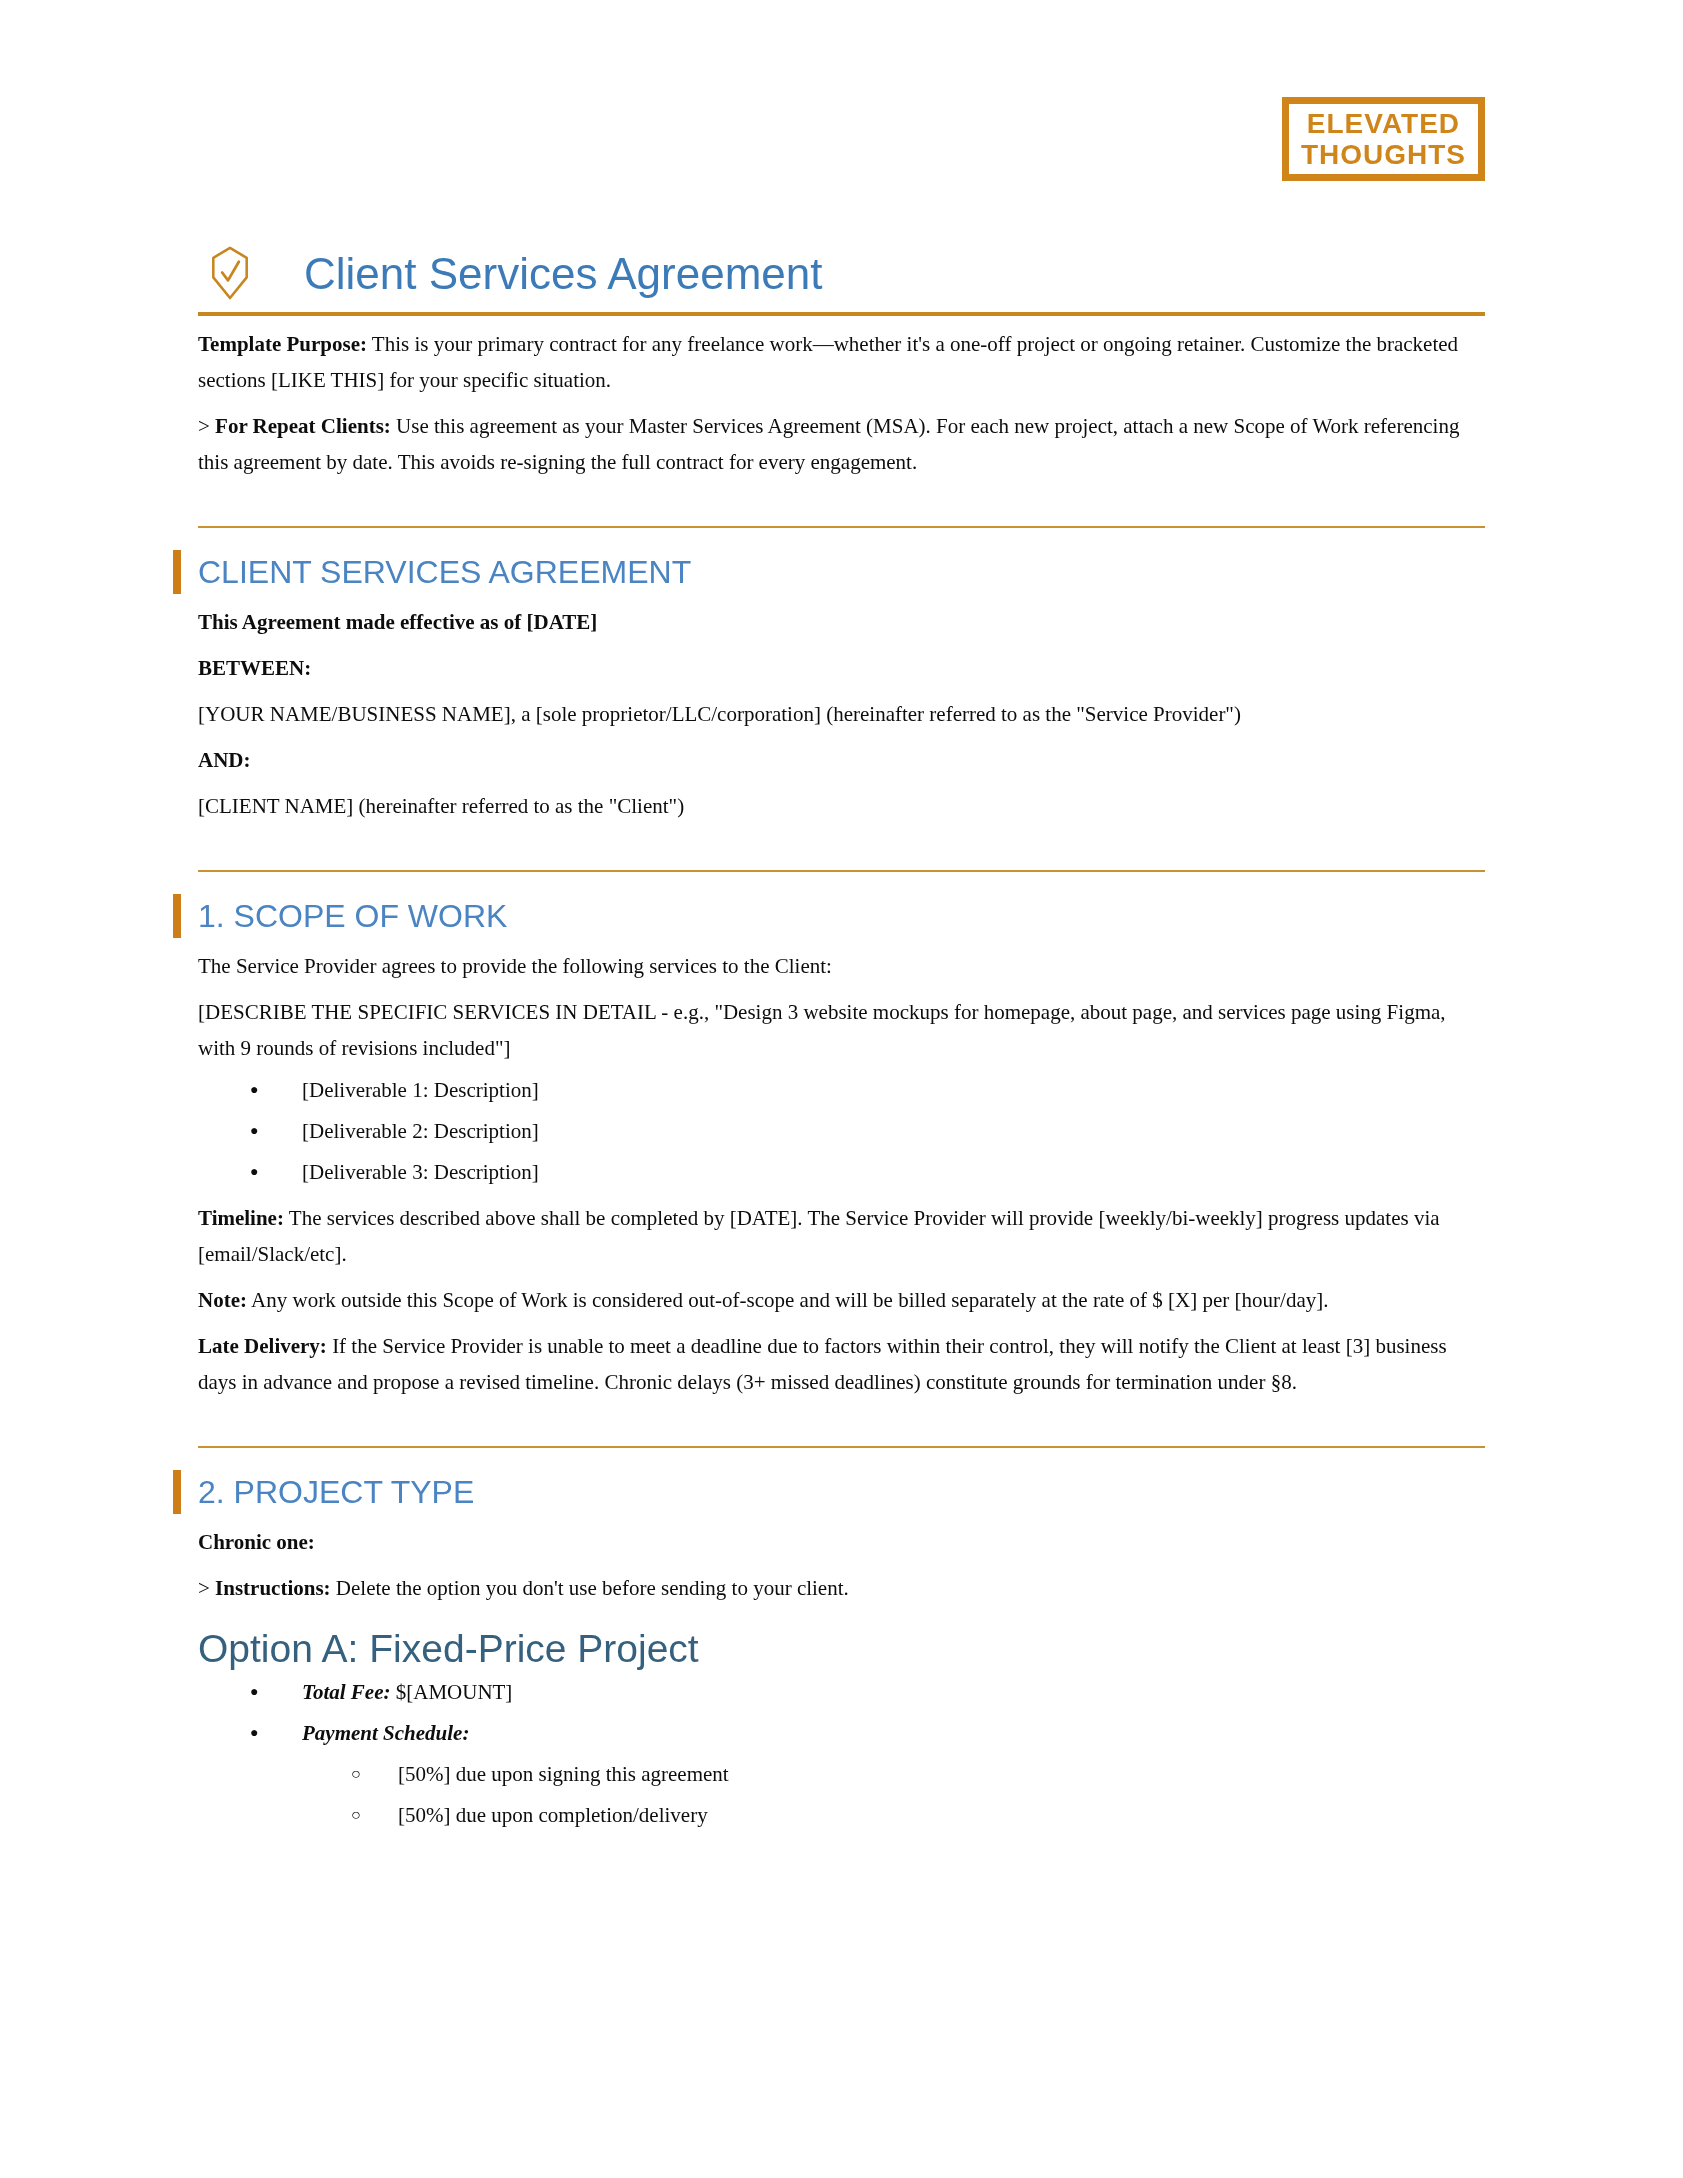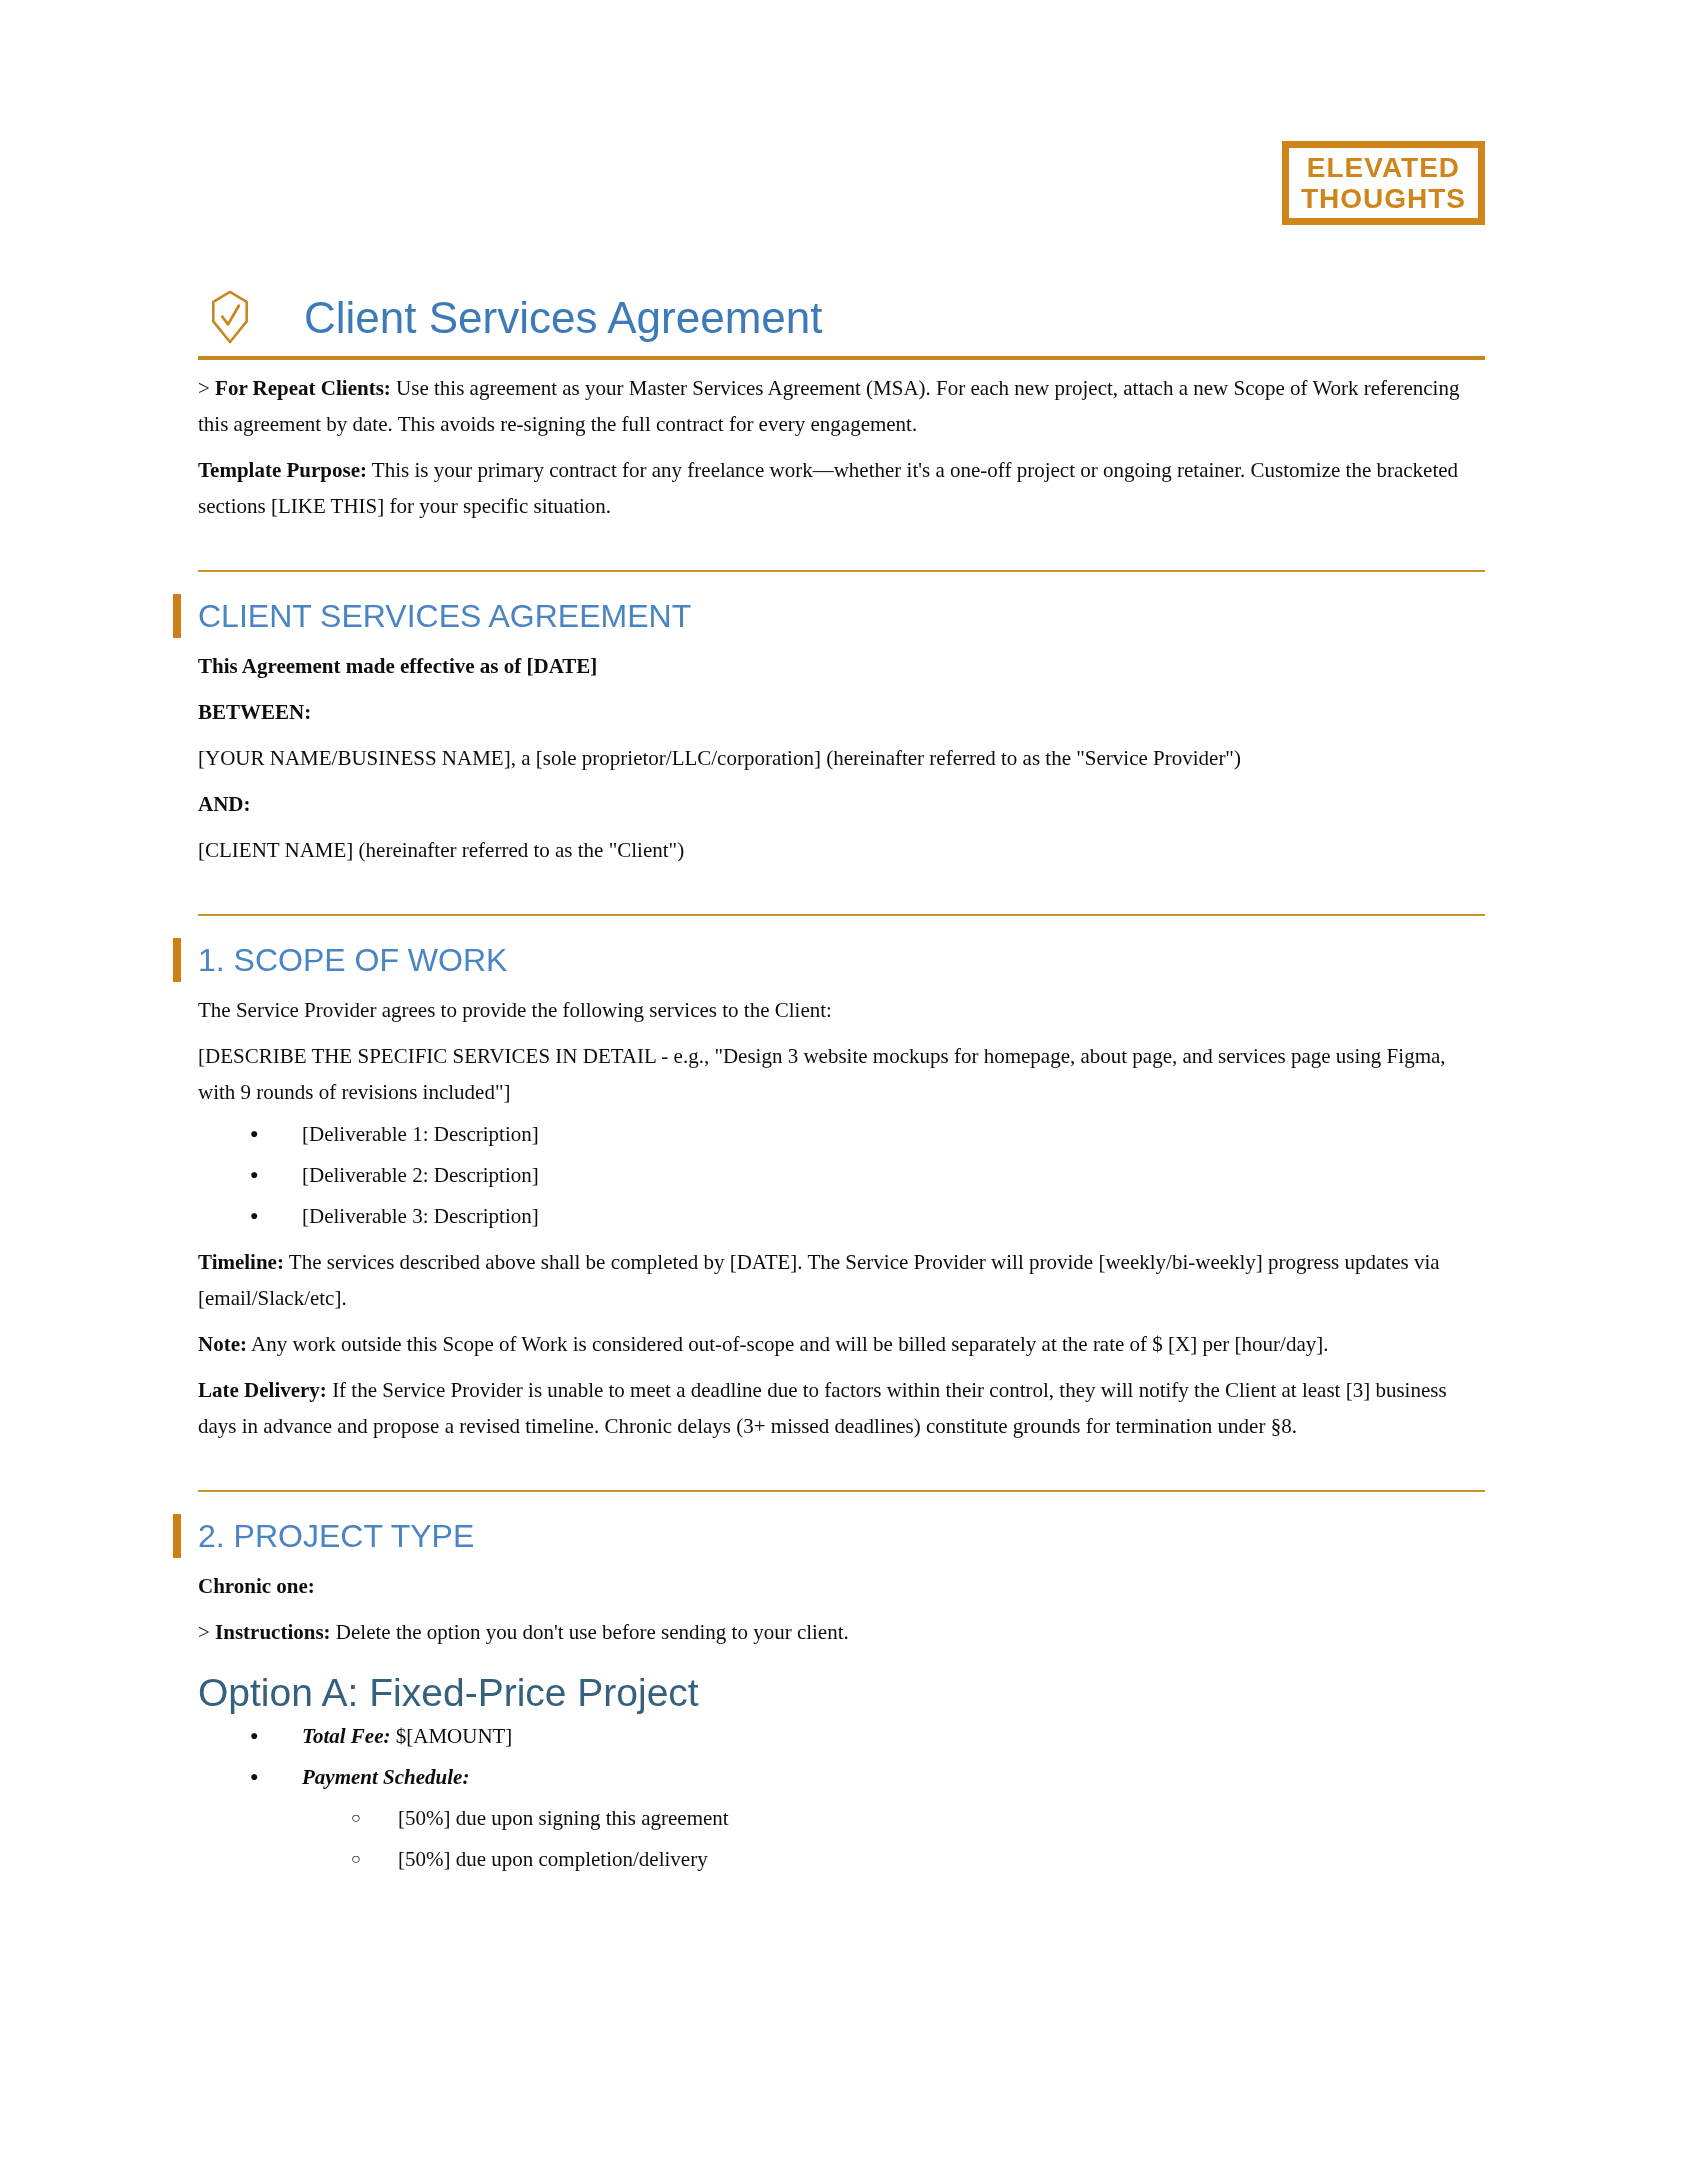--- a/index.html
+++ b/index.html
@@ -23,21 +23,21 @@
   }
   .logo-line {
     font-family: "Liberation Sans", sans-serif;
     font-weight: bold;
     font-size: 28px; line-height: 31px;
     letter-spacing: 1px;
     color: #D0851A;
     white-space: nowrap;
   }
 
-  .content { padding: 246px 198px 0 198px; margin-top: 44px; }
+  .content { padding: 246px 198px 0 198px; }
 
   
   .title-row { display: flex; align-items: center; }
   .title-icon { width: 40px; height: 54px; margin-left: 12px; flex: 0 0 auto; }
   .doc-title {
     margin: 0 0 0 54px;
     font-family: "Liberation Sans", sans-serif;
     font-weight: normal;
     font-size: 44px; line-height: 51px;
     color: #3C7BB8;
@@ -101,22 +101,22 @@
 
     <div class="title-row">
       <svg class="title-icon" viewBox="0 0 40 55">
         <polygon points="20,2 37,12 37,32 20,53 3,32 3,12" fill="none" stroke="#C8861E" stroke-width="2.6" stroke-linejoin="round"></polygon>
         <path d="M12 27 L18 35 L29 16" fill="none" stroke="#C8861E" stroke-width="2.8" stroke-linecap="round" stroke-linejoin="round"></path>
       </svg>
       <h1 class="doc-title">Client Services Agreement</h1>
     </div>
     <hr class="title-rule">
 
+    <p class="body"><b>Template Purpose:</b><span> This is your primary contract for any freelance work—whether it's a one-off project or ongoing retainer. Customize the bracketed sections [LIKE THIS] for your specific situation.</span></p>
     <p class="body"><span class="pfx">&gt; </span><b>For Repeat Clients:</b><span> Use this agreement as your Master Services Agreement (MSA). For each new project, attach a new Scope of Work referencing this agreement by date. This avoids re-signing the full contract for every engagement.</span></p>
-    <p class="body"><b>Template Purpose:</b><span> This is your primary contract for any freelance work—whether it's a one-off project or ongoing retainer. Customize the bracketed sections [LIKE THIS] for your specific situation.</span></p>
 
     <hr class="section-divider">
     <h1 class="sec">CLIENT SERVICES AGREEMENT</h1>
 
     <p class="body"><b>This Agreement made effective as of [DATE]</b></p>
     <p class="body"><b>BETWEEN:</b></p>
     <p class="body">[YOUR NAME/BUSINESS NAME], a [sole proprietor/LLC/corporation] (hereinafter referred to as the "Service Provider")</p>
     <p class="body"><b>AND:</b></p>
     <p class="body">[CLIENT NAME] (hereinafter referred to as the "Client")</p>
 

